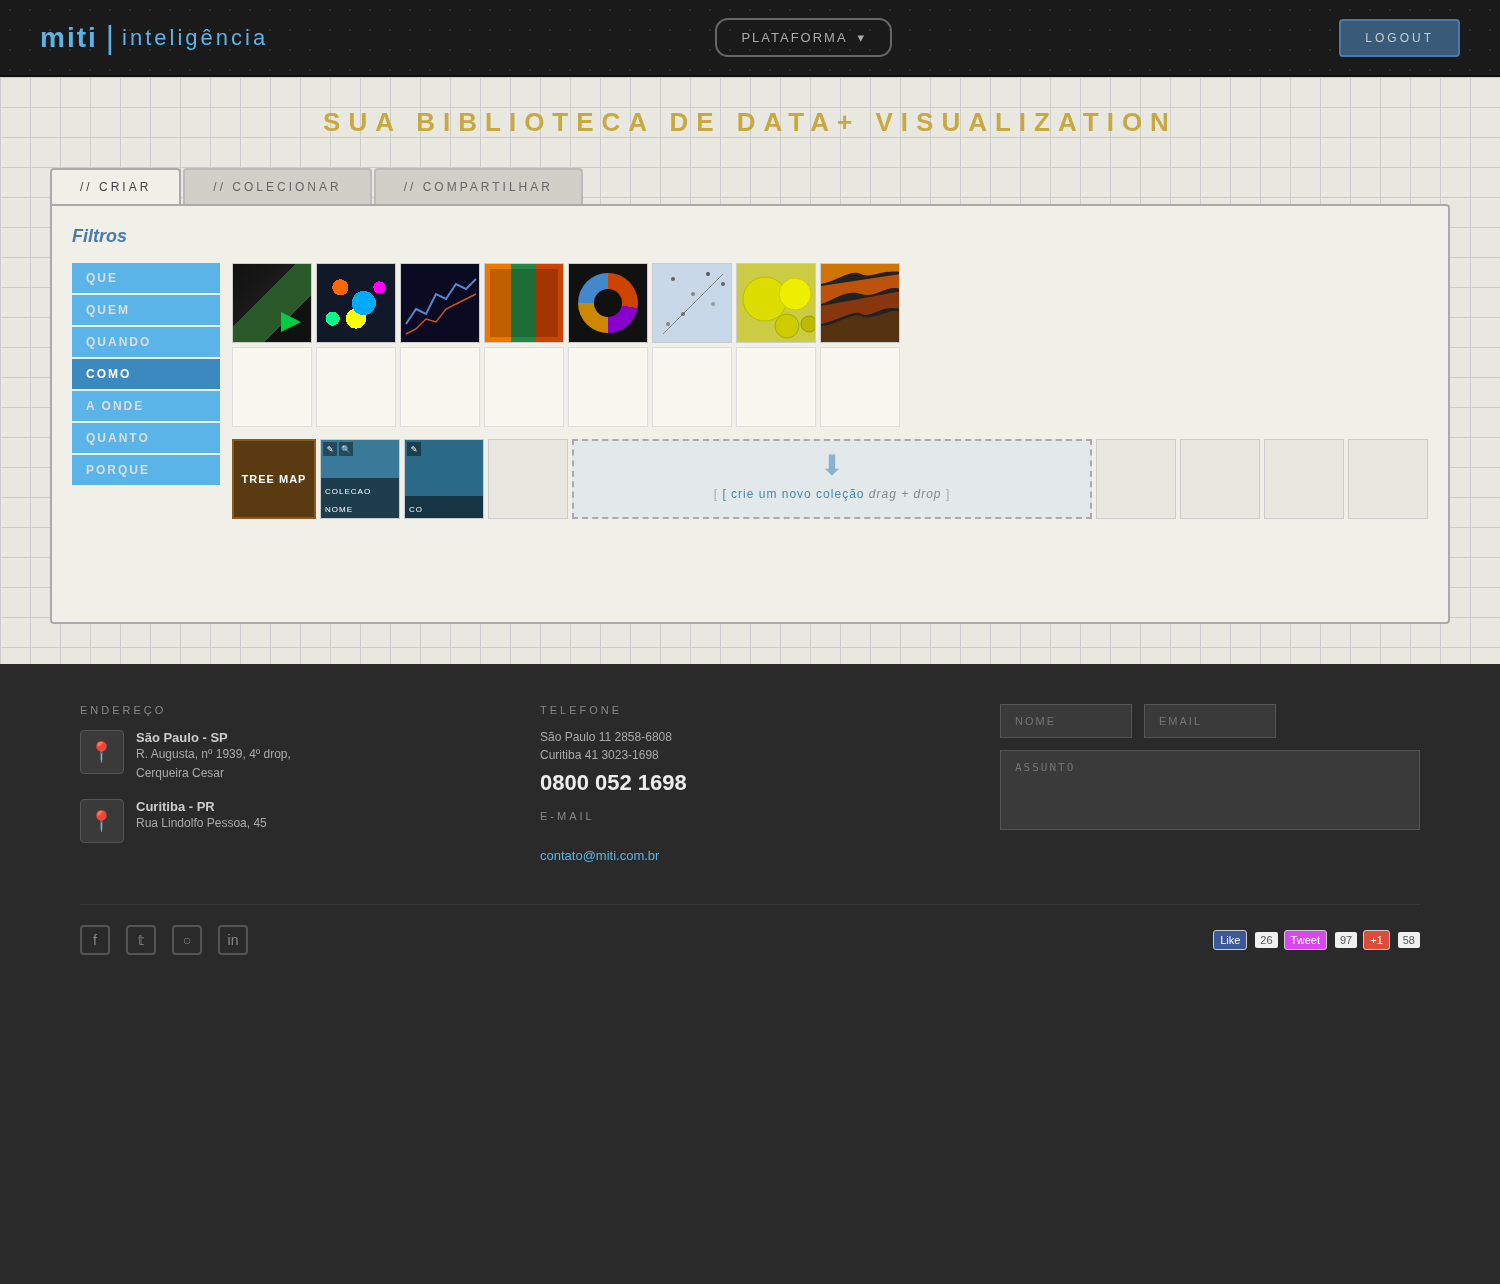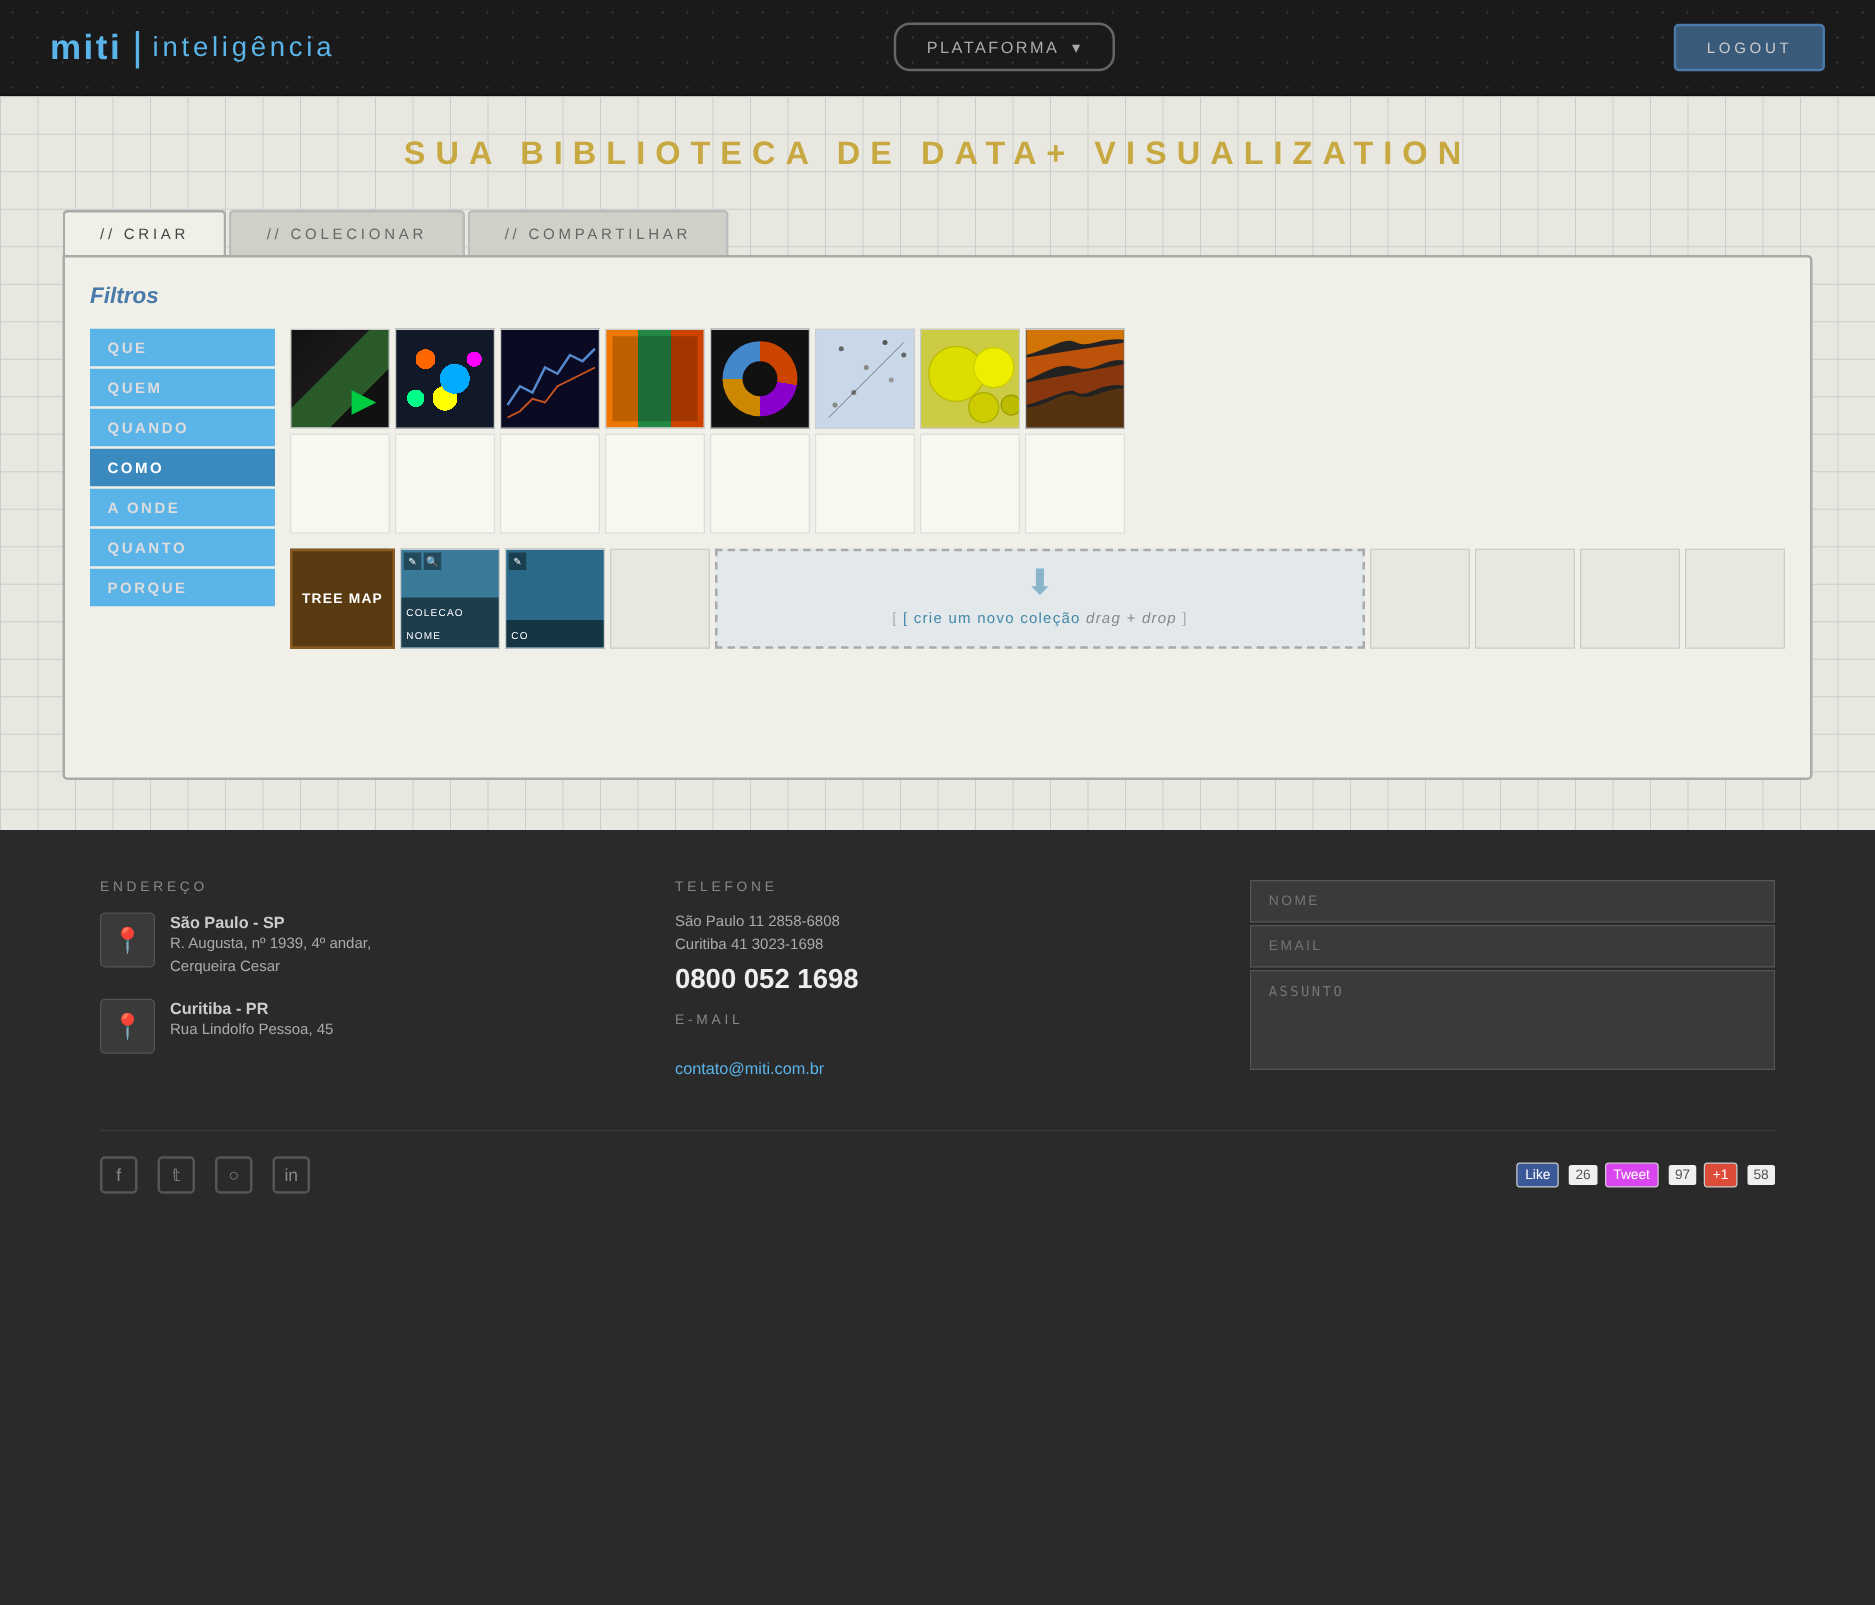--- a/index.html
+++ b/index.html
@@ -344,22 +344,22 @@
       margin-bottom: 24px;
     }
     .email-link {
       color: #5ab4e8;
       font-size: 13px;
       text-decoration: none;
     }
     
     .contact-form {
       display: grid;
-      grid-template-columns: 1fr;
-      gap: 2px;
+      grid-template-columns: 1fr 1fr 1fr;
+      gap: 12px;
     }
     .form-input {
       background: #3a3a3a;
       border: 1px solid #555;
       color: #aaa;
       padding: 10px 14px;
       font-size: 11px;
       letter-spacing: 2px;
       width: 100%;
     }
@@ -613,21 +613,21 @@
 
     <div>
       <div class="footer-section-title">ENDEREÇO</div>
 
       <div class="footer-address-block">
         <div class="map-pin">
           <div style="color:#888;font-size:20px;">📍</div>
         </div>
         <div>
           <div class="address-city">São Paulo - SP</div>
-          <div class="address-text">R. Augusta, nº 1939, 4º andar,</div>
+          <div class="address-text">R. Augusta, nº 1939, 4º drop,</div>
           <div class="address-text">Cerqueira Cesar</div>
         </div>
       </div>
 
       <div class="footer-address-block">
         <div class="map-pin">
           <div style="color:#888;font-size:20px;">📍</div>
         </div>
         <div>
           <div class="address-city">Curitiba - PR</div>

